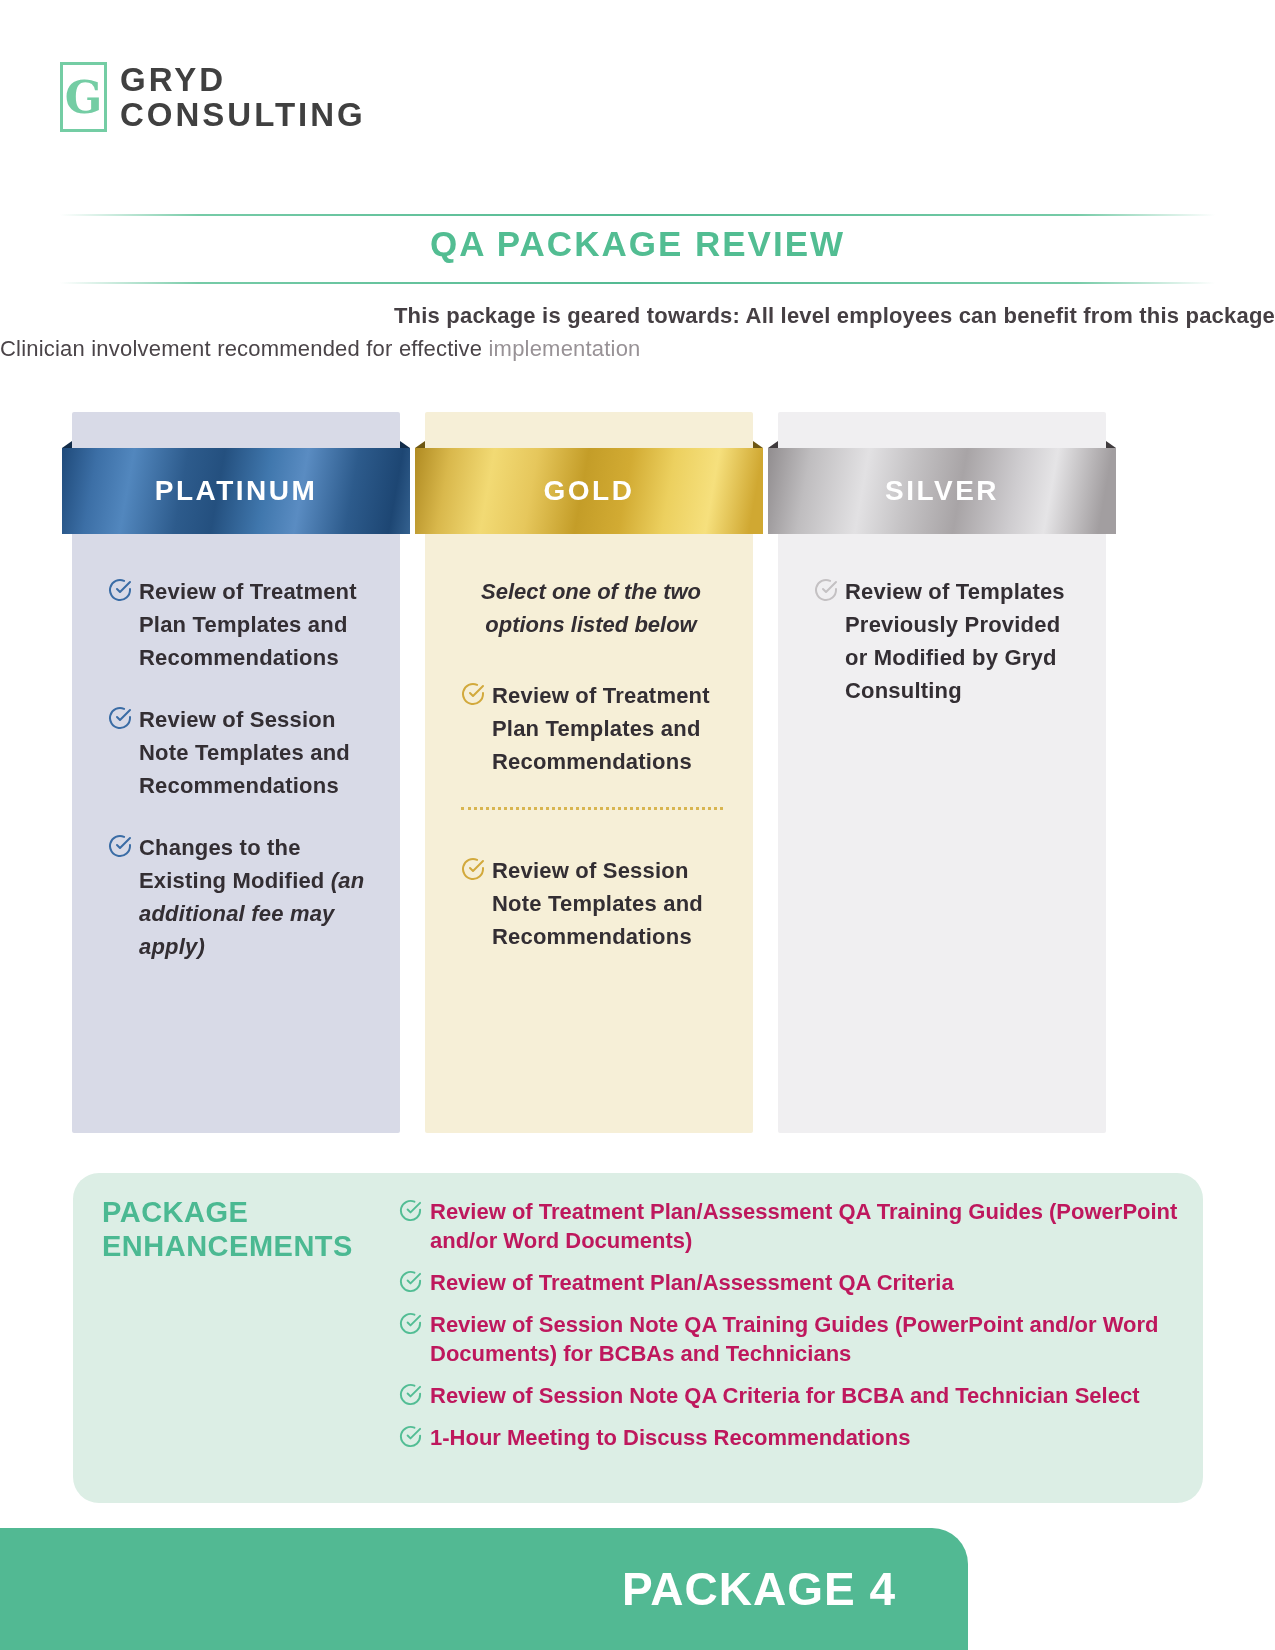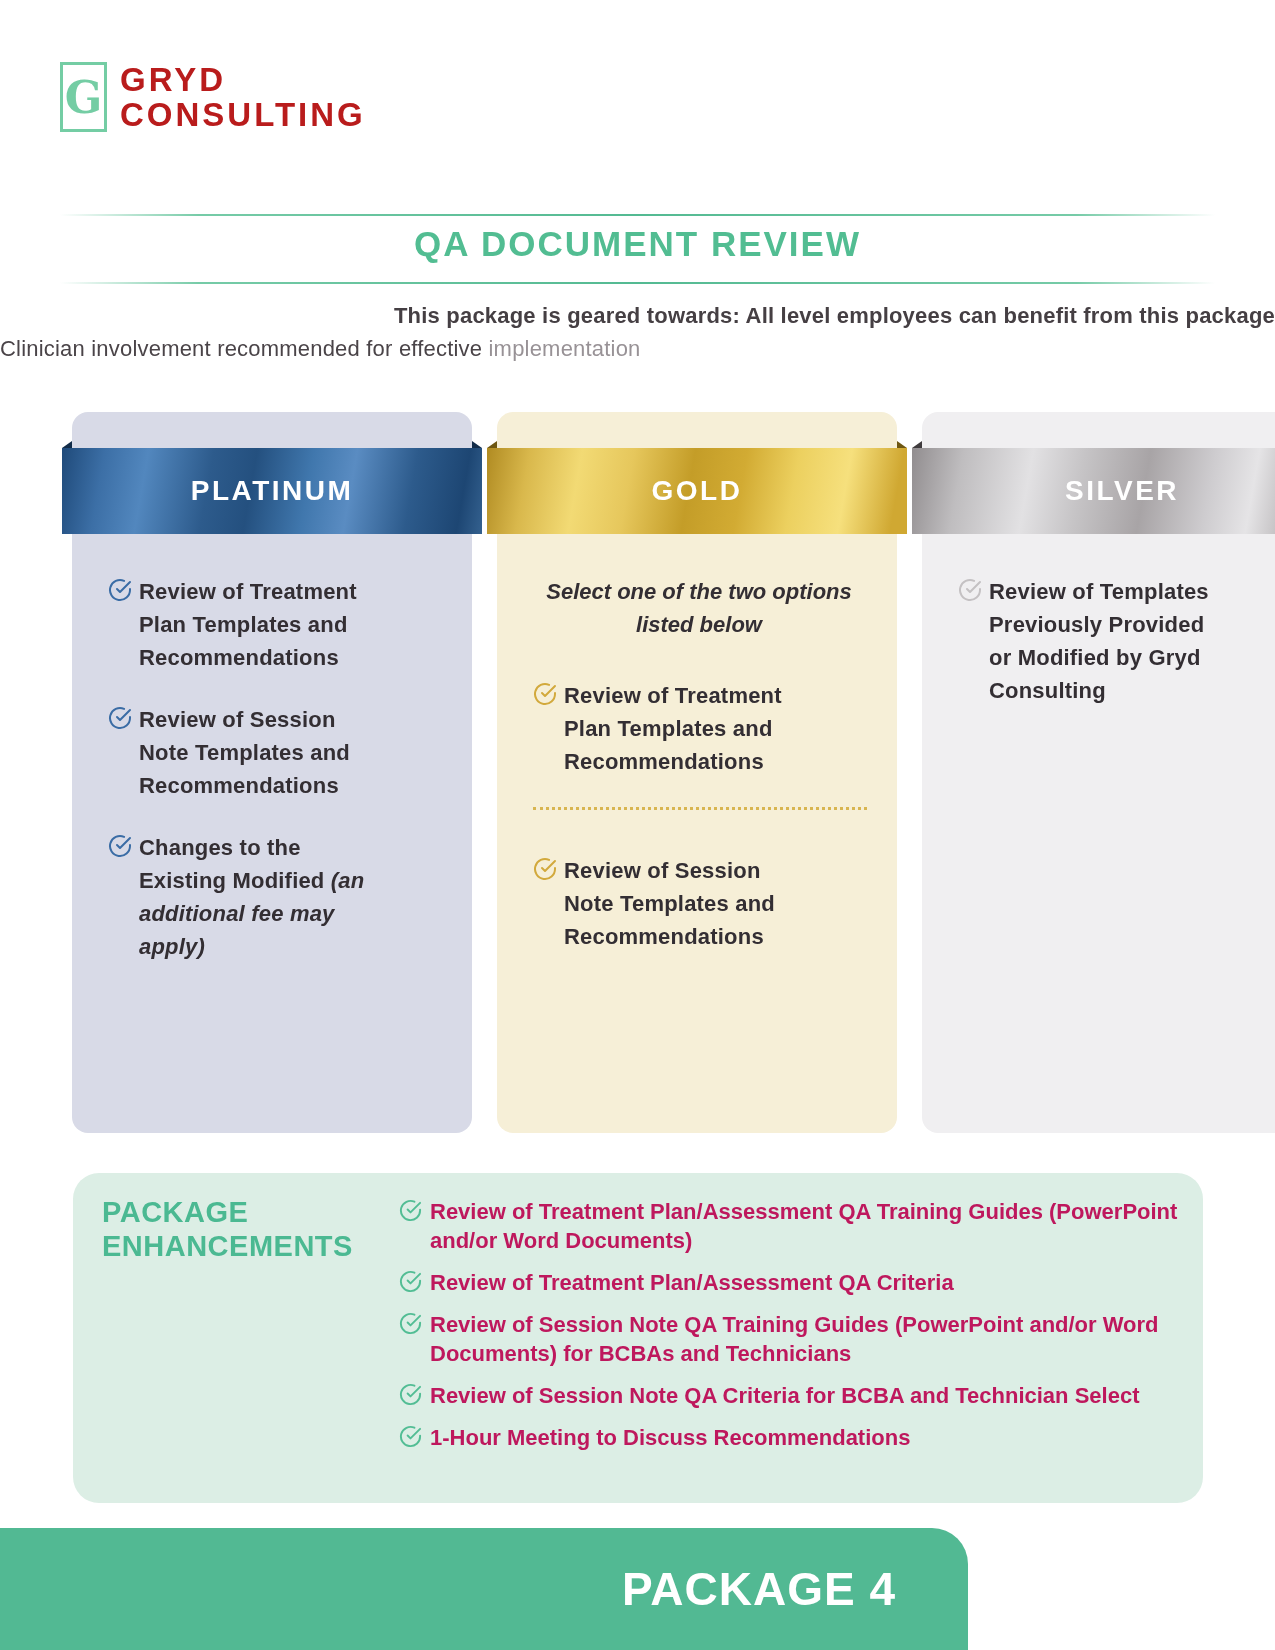--- a/index.html
+++ b/index.html
@@ -8,21 +8,21 @@
     font-family:"Liberation Sans", sans-serif; overflow:hidden;
   }
 
   
   .logo { position:absolute; left:60px; top:62px; display:flex; align-items:center; gap:13px; }
   .logo-mark {
     width:47px; height:70px; box-sizing:border-box; border:3px solid #74cda4;
     display:flex; align-items:center; justify-content:center;
     color:#74cda4; font-family:"DejaVu Serif", serif; font-weight:700; font-size:44px;
   }
-  .logo-text { color:#b91c1c; font-weight:800; font-size:33px; letter-spacing:3px; line-height:35px; }
+  .logo-text { color:#404040; font-weight:800; font-size:33px; letter-spacing:3px; line-height:35px; }
 
   
   .rule {
     position:absolute; left:60px; right:60px; height:2px;
     background:linear-gradient(90deg, rgba(102,199,160,0), rgba(94,194,152,.85) 12%,
                rgba(74,182,140,.95) 50%, rgba(94,194,152,.85) 88%, rgba(102,199,160,0));
   }
   .rule-top { top:214px; }
   .rule-bottom { top:282px; }
   .page-title {
@@ -36,21 +36,21 @@
     font-size:22px; font-weight:700; color:#453f43; letter-spacing:.2px;
   }
   .intro-2 {
     position:absolute; left:0; right:0; top:336px; 
     font-size:22px; color:#4a4448; letter-spacing:.2px;
   }
   .intro-2 .light { color:#989296; }
 
   
   .cards { position:absolute; left:72px; top:412px; display:flex; gap:25px; }
-  .card { position:relative; width:400px; height:721px; border-radius:16px; }
+  .card { position:relative; width:328px; height:721px; border-radius:2px; }
   .card-platinum { background:#d8dae7; }
   .card-gold     { background:#f6efd7; }
   .card-silver   { background:#f0eff1; }
 
   .ribbon {
     position:absolute; left:-10px; right:-10px; top:36px; height:86px;
     display:flex; align-items:center; justify-content:center;
     color:#fff; font-weight:800; font-size:28px; letter-spacing:2.5px;
   }
   .ribbon::before, .ribbon::after { content:""; position:absolute; top:-7px; width:0; height:0; border-bottom:7px solid var(--fold); }
@@ -115,21 +115,21 @@
 
   <div class="logo">
     <div class="logo-mark">G</div>
     <div class="logo-text">
       <div>GRYD</div>
       <div>CONSULTING</div>
     </div>
   </div>
 
   <div class="rule rule-top"></div>
-  <div class="page-title">QA DOCUMENT REVIEW</div>
+  <div class="page-title">QA PACKAGE REVIEW</div>
   <div class="rule rule-bottom"></div>
 
   <div class="intro-1">This package is geared towards: All level employees can benefit from this package</div>
   <div class="intro-2">
     <span>Clinician involvement recommended for effective</span>
     <span class="light">implementation</span>
   </div>
 
   <div class="cards">
 

